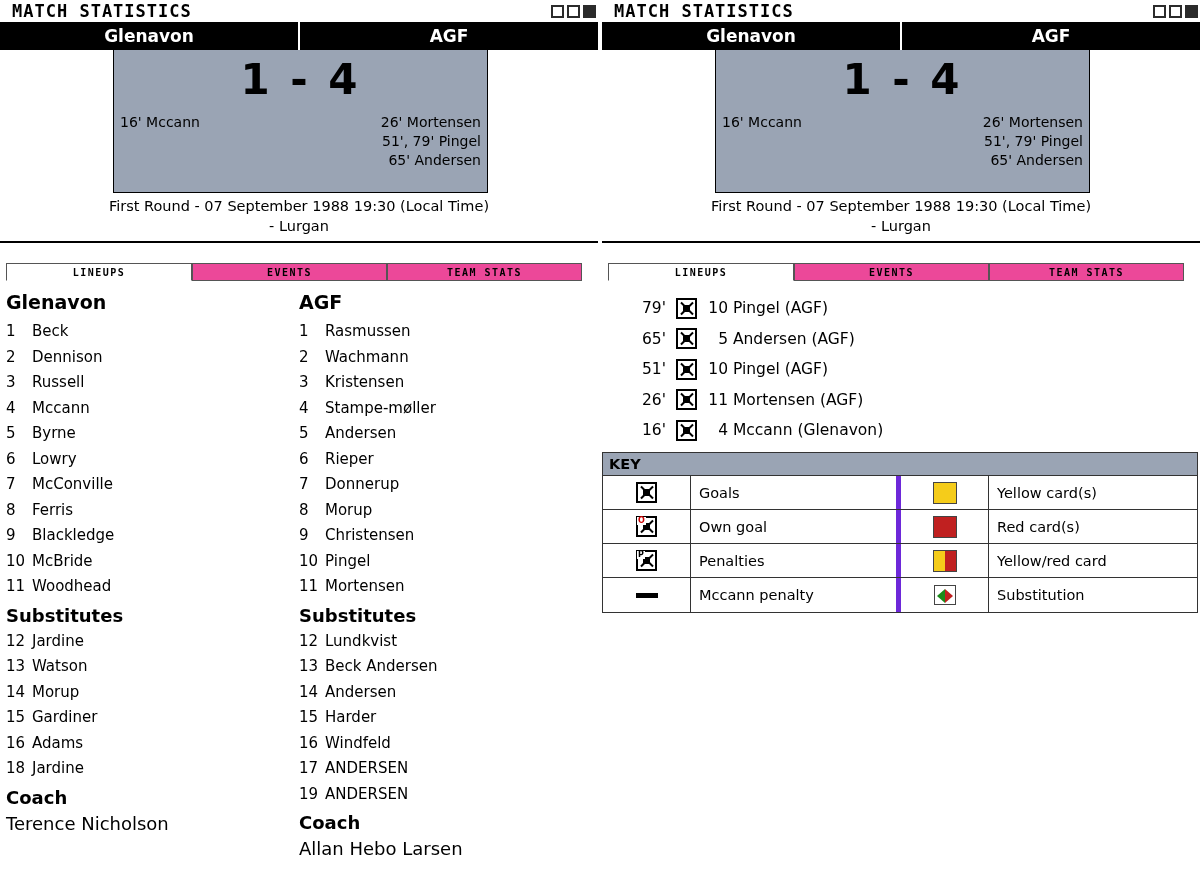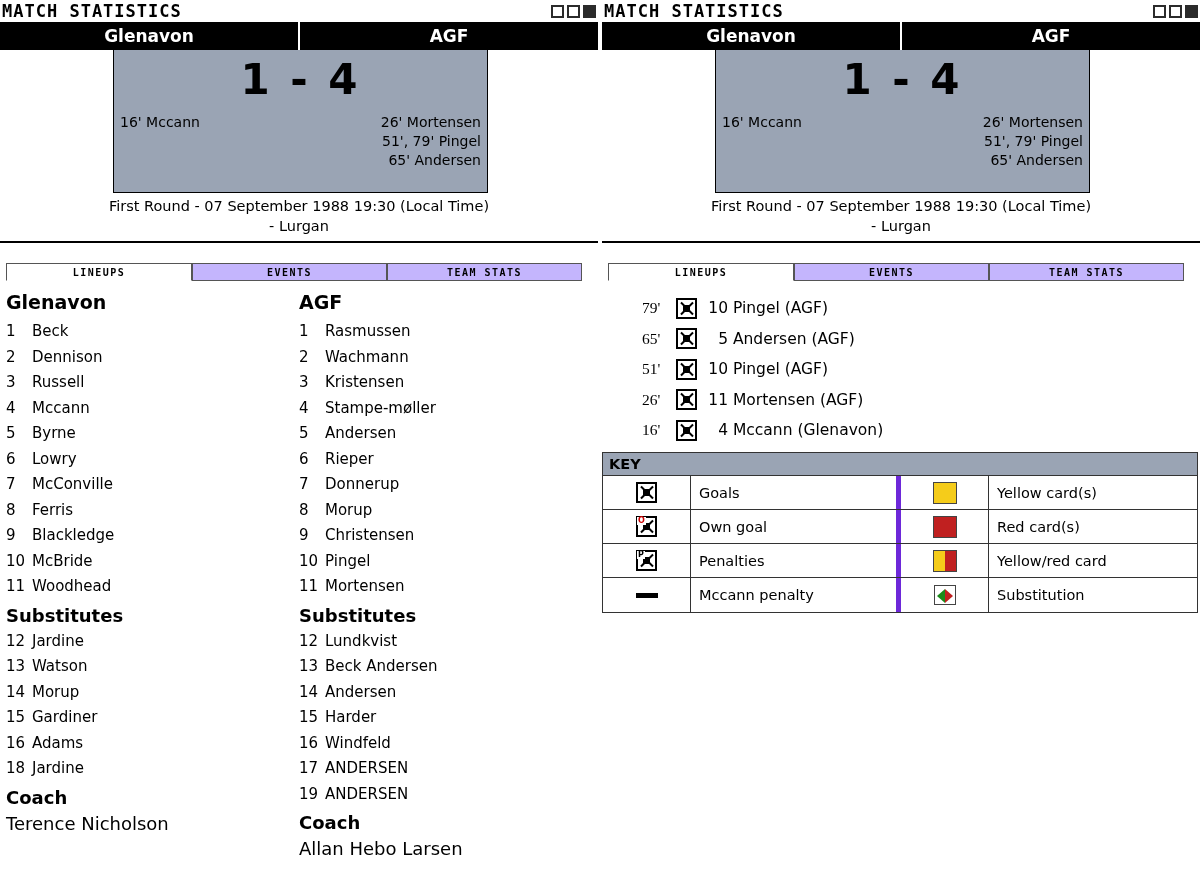--- a/index.html
+++ b/index.html
@@ -15,20 +15,21 @@
 
   .panel { position: absolute; top: 0; height: 882px; width: 598px; overflow: hidden; }
   .panel-left { left: 0; }
   .panel-right { left: 602px; }
 
   
   .titlebar {
     height: 22px;
     display: flex; align-items: center; justify-content: space-between;
     padding: 0 2px 0 2px;
+    margin-left: 10px;
   }
   .titlebar .title {
     font-family: "DejaVu Sans Mono", monospace;
     font-weight: bold;
     font-size: 17px;
     letter-spacing: 1px;
   }
   .winbtns { display: flex; gap: 3px; align-items: center; }
   .winbtn {
     width: 13px; height: 13px;
@@ -99,21 +100,21 @@
   }
   .tab {
     width: 195px;
     height: 18px;
     border: 1px solid #555;
     font-family: "DejaVu Sans Mono", monospace;
     font-size: 10px;
     font-weight: bold;
     letter-spacing: 1.5px;
     display: flex; align-items: center; justify-content: center;
-    background: #c4b5fd;
+    background: #ec4899;
   }
   .tab.active { background: #ffffff; border-bottom-color: #fff; }
   .tab:first-child { width: 186px; }
 
   
   .lineups { display: flex; padding-top: 10px; }
   .lineup-col { width: 299px; padding-left: 6px; }
   .lineup-col.right { padding-left: 0; }
   .teamname {
     font-size: 19px; font-weight: bold; margin-bottom: 6px;
@@ -135,21 +136,21 @@
   .reftitle { font-size: 18px; font-weight: bold; }
   .refname { font-size: 15px; line-height: 22px; }
 
   
   .events { padding: 12px 0 0 40px; }
   .event {
     display: flex; align-items: center;
     height: 30.5px;
     font-size: 15.5px;
   }
-  .event .minute { width: 34px; text-align: right; padding-right: 16px; font-family: Liberation Serif, serif; }
+  .event .minute { width: 34px; text-align: right; padding-right: 16px; }
   .event .label { padding-left: 9px; }
   .event .label .enum { display: inline-block; min-width: 22px; text-align: right; }
 
   
   .ball {
     width: 21px; height: 21px;
     border: 2px solid #000;
     background: #fff;
     position: relative;
     display: inline-block;

